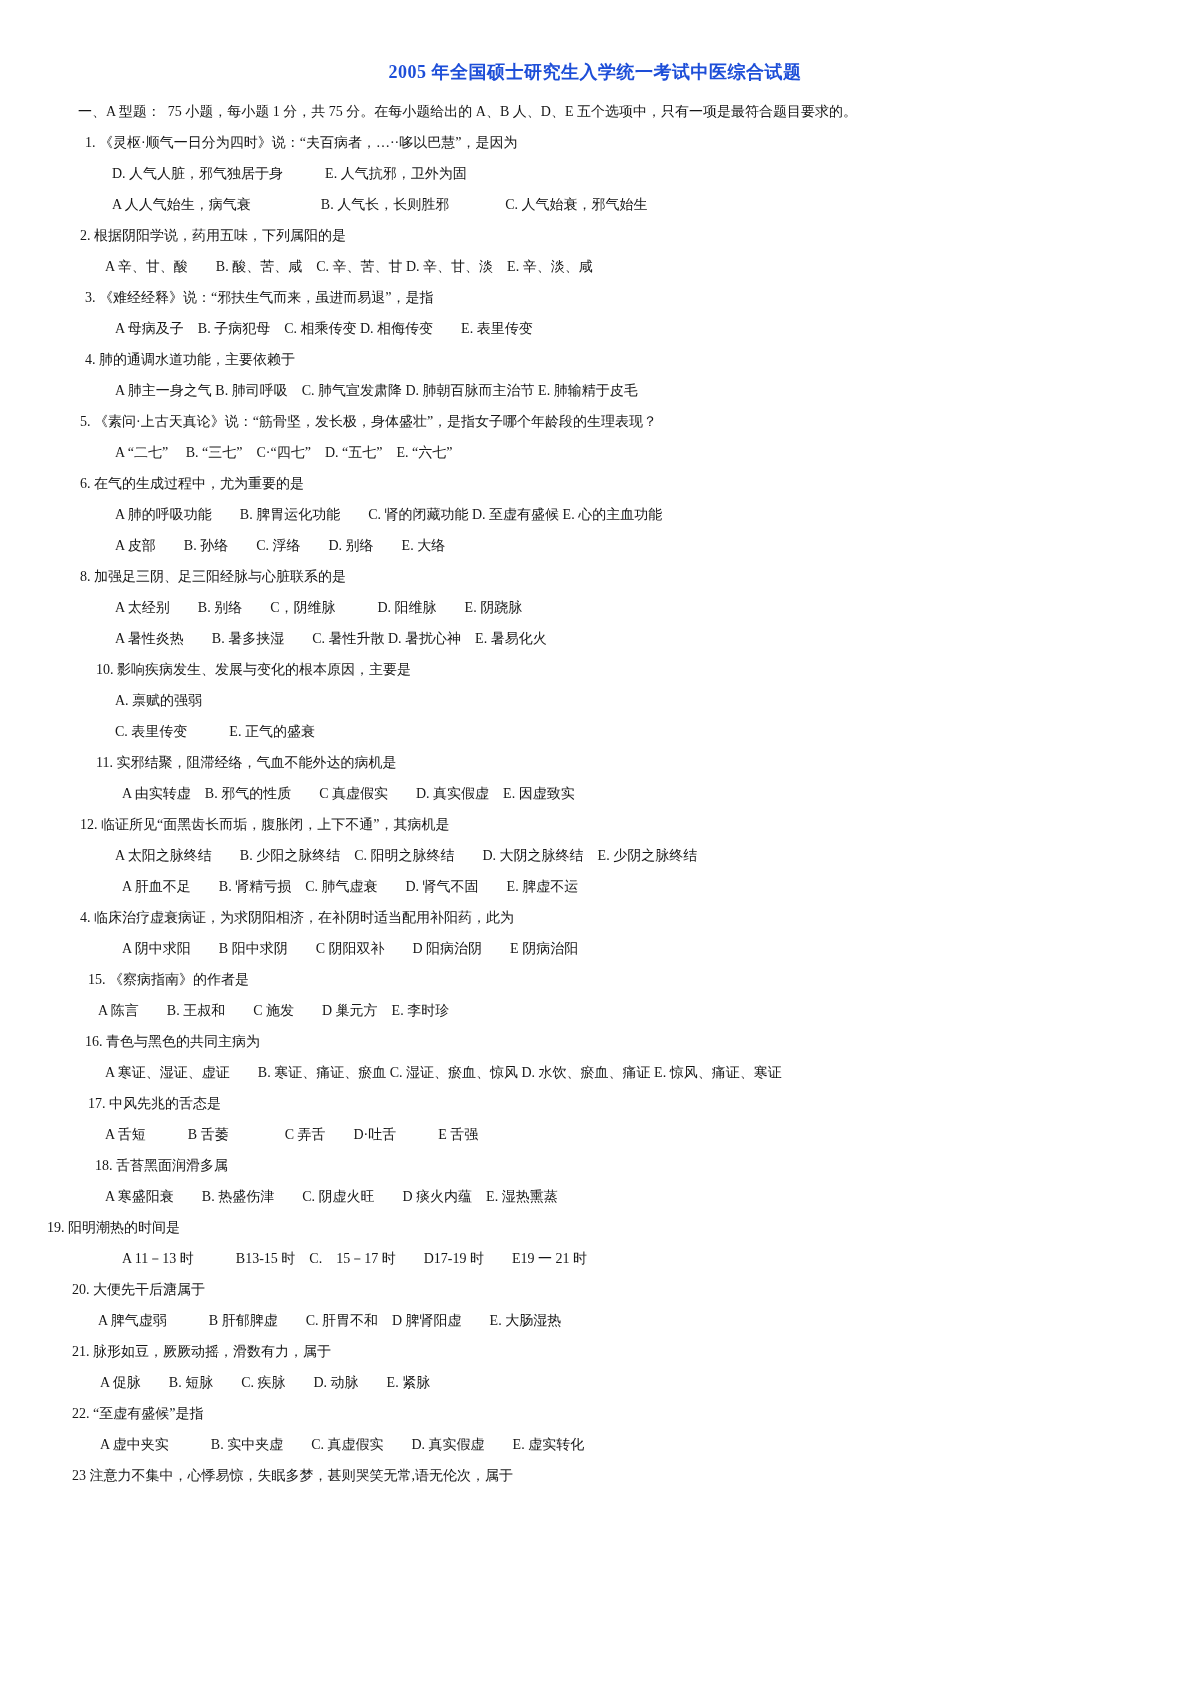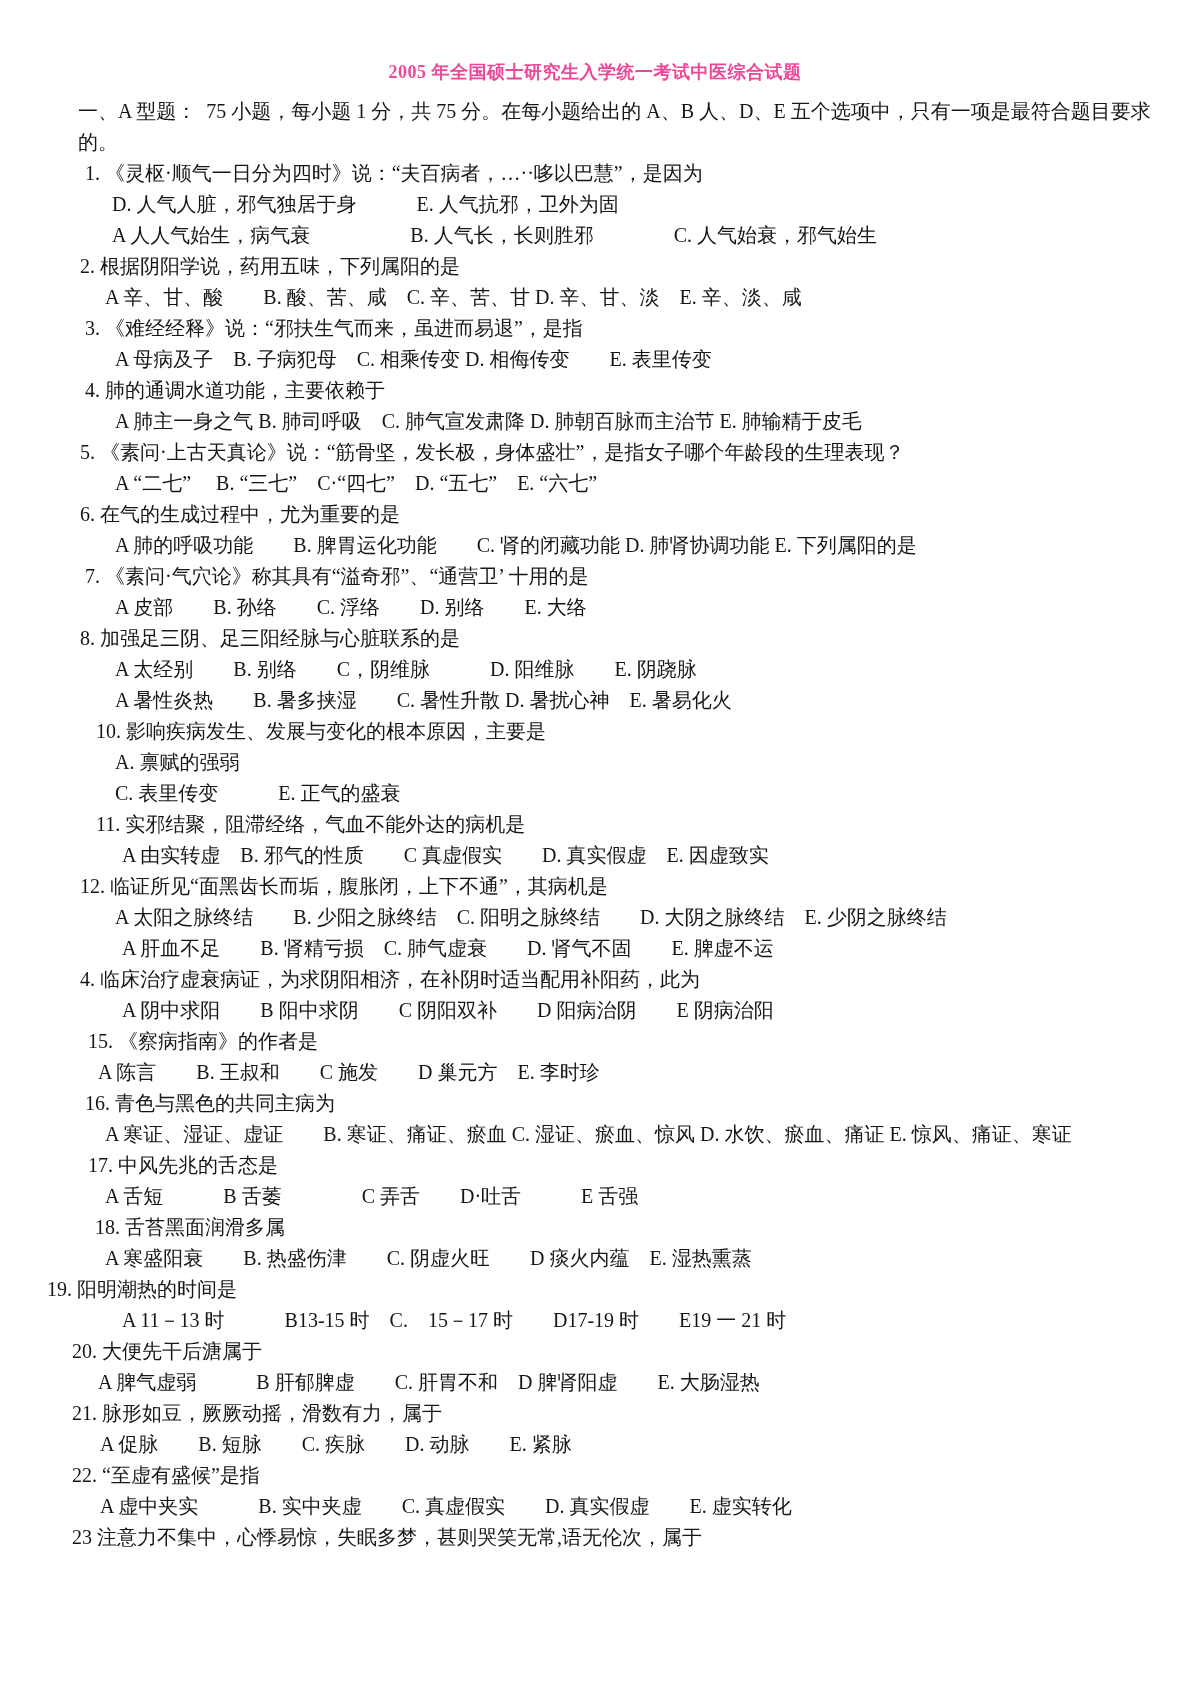--- a/index.html
+++ b/index.html
@@ -4,24 +4,24 @@
 <style>
   html,body{margin:0;padding:0;background:#ffffff;}
   body{
     width:1190px;min-height:1683px;
     font-family:"Liberation Serif","DejaVu Serif",serif;
     color:#111;
   }
   .page{padding-top:60px;box-sizing:border-box;}
   .title{
     text-align:center;font-size:18px;font-weight:bold;
-    margin:0 0 12px 0;letter-spacing:0.5px;color:#ec4899;
+    margin:0 0 12px 0;letter-spacing:0.5px;color:#1d4ed8;
   }
   .line{
-    margin:0;font-size:20px;line-height:31px;
+    margin:0;font-size:14px;line-height:31px;
     white-space:pre-wrap;color:#161616;
   }
   .intro{margin-left:78px;margin-right:30px;}
   
   .s80{margin-left:80px}
   .s72{margin-left:72px}
   .s75{margin-left:96px}
   .s85{margin-left:85px}
   .s88{margin-left:88px}
   .s95{margin-left:95px}
@@ -62,25 +62,24 @@
     <p class="line o115">A 肺主一身之气 B. 肺司呼吸　C. 肺气宣发肃降 D. 肺朝百脉而主治节 E. 肺输精于皮毛</p>
   </div>
 
   <div>
     <p class="line s80">5. 《素问·上古天真论》说：“筋骨坚，发长极，身体盛壮”，是指女子哪个年龄段的生理表现？</p>
     <p class="line o115">A “二七”　 B. “三七”　C·“四七”　D. “五七”　E. “六七”</p>
   </div>
 
   <div>
     <p class="line s80">6. 在气的生成过程中，尤为重要的是</p>
-    <p class="line o115">A 肺的呼吸功能　　B. 脾胃运化功能　　C. 肾的闭藏功能 D. 肺肾协调功能 E. 下列属阳的是</p>
+    <p class="line o115">A 肺的呼吸功能　　B. 脾胃运化功能　　C. 肾的闭藏功能 D. 至虚有盛候 E. 心的主血功能</p>
   </div>
 
   <div>
-    <p class="line s85">7. 《素问·气穴论》称其具有“溢奇邪”、“通营卫’ 十用的是</p>
     <p class="line o115">A 皮部　　B. 孙络　　C. 浮络　　D. 别络　　E. 大络</p>
   </div>
 
   <div>
     <p class="line s80">8. 加强足三阴、足三阳经脉与心脏联系的是</p>
     <p class="line o115">A 太经别　　B. 别络　　C，阴维脉　　　D. 阳维脉　　E. 阴跷脉</p>
   </div>
 
   <div>
     <p class="line o115">A 暑性炎热　　B. 暑多挟湿　　C. 暑性升散 D. 暑扰心神　E. 暑易化火</p>

